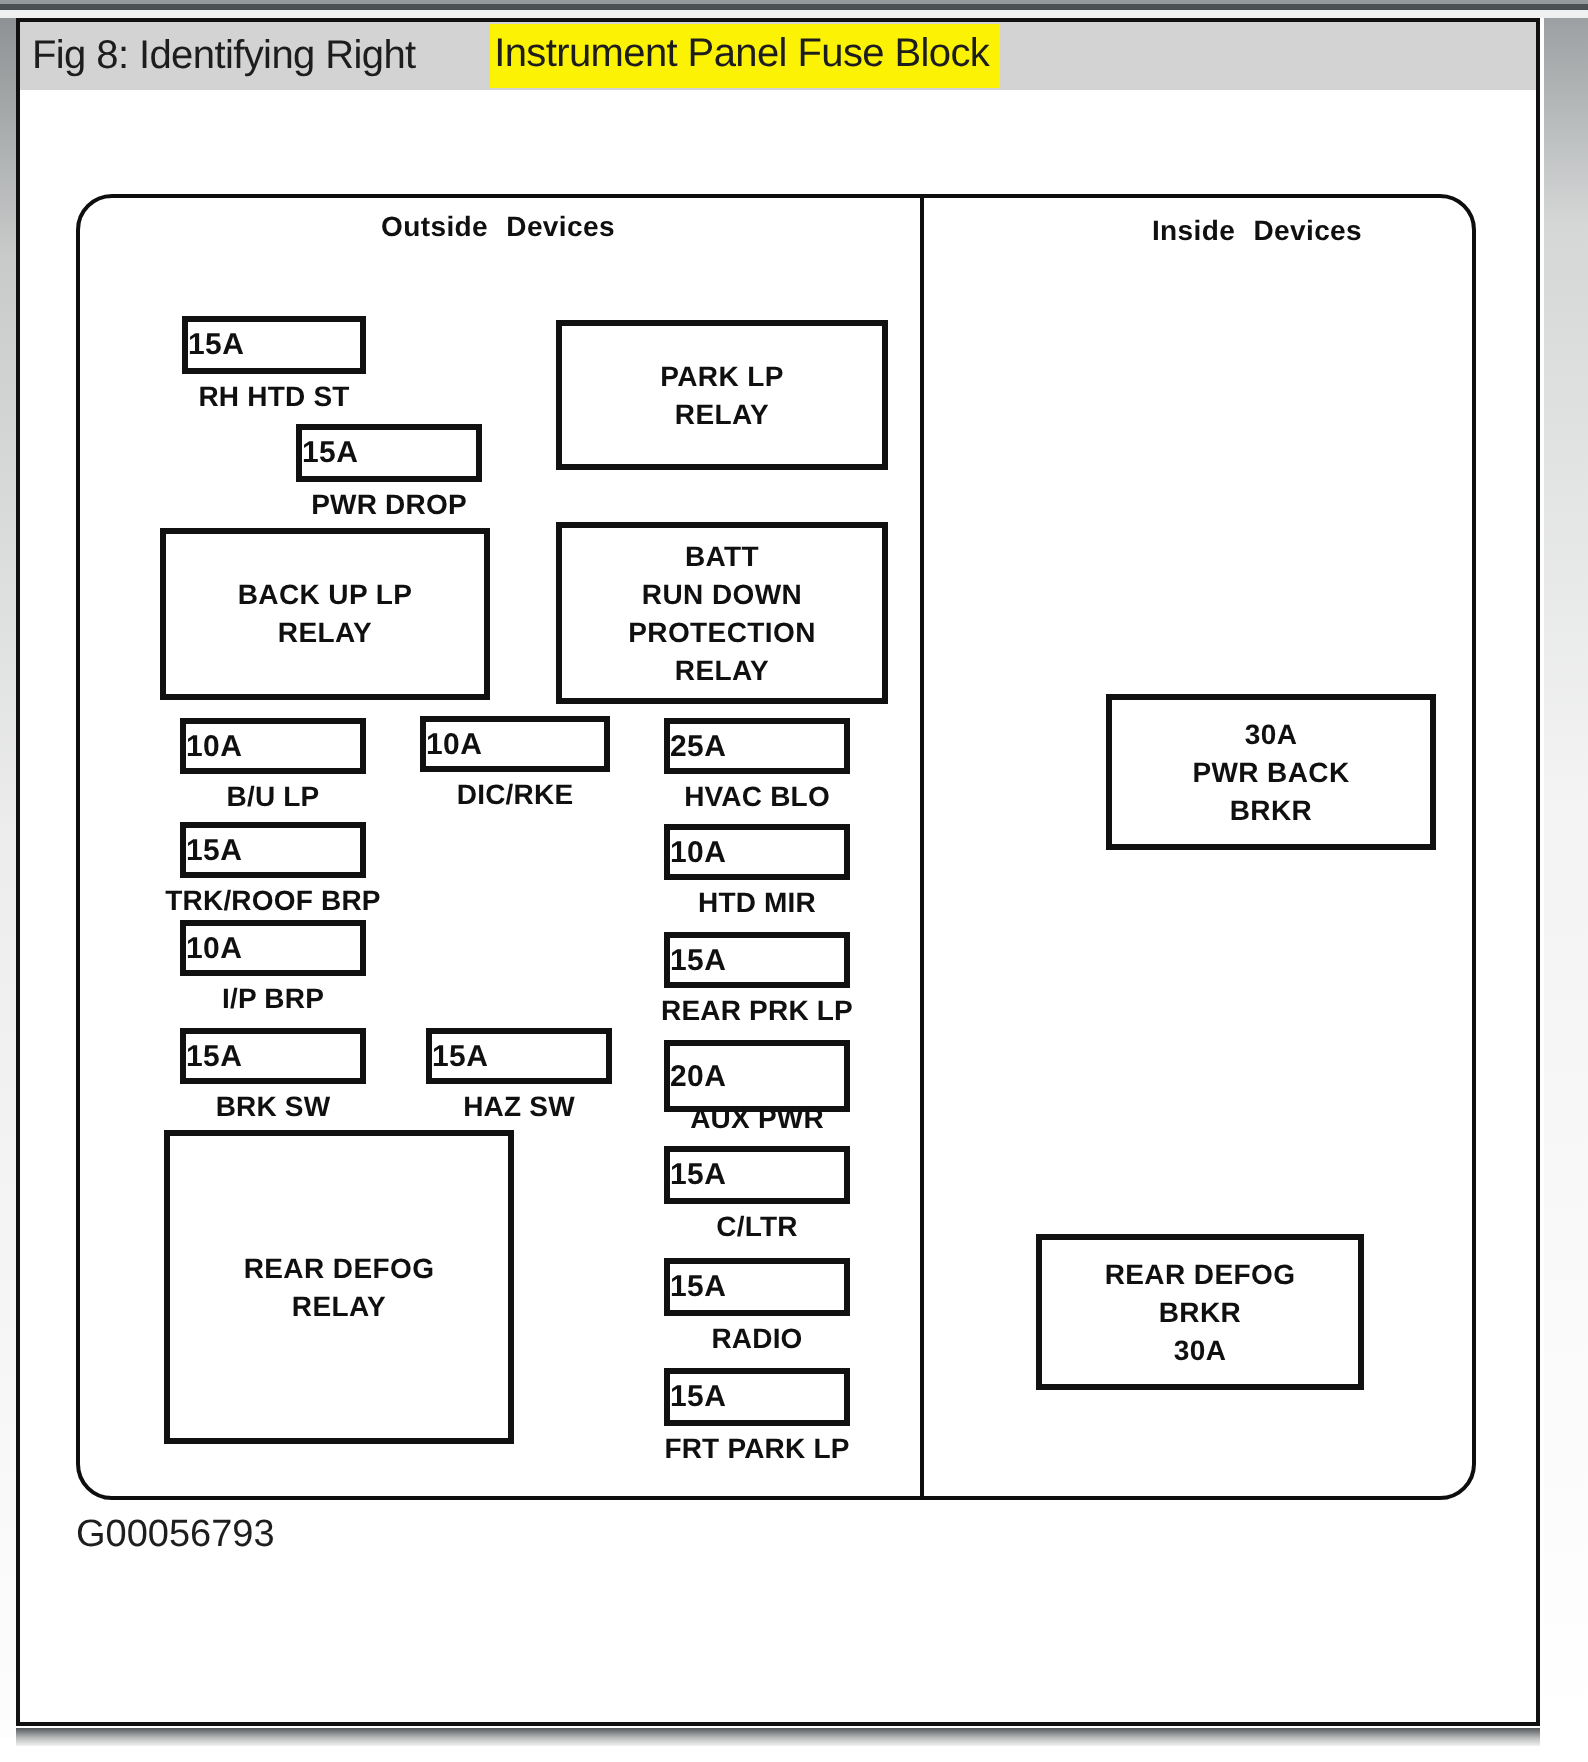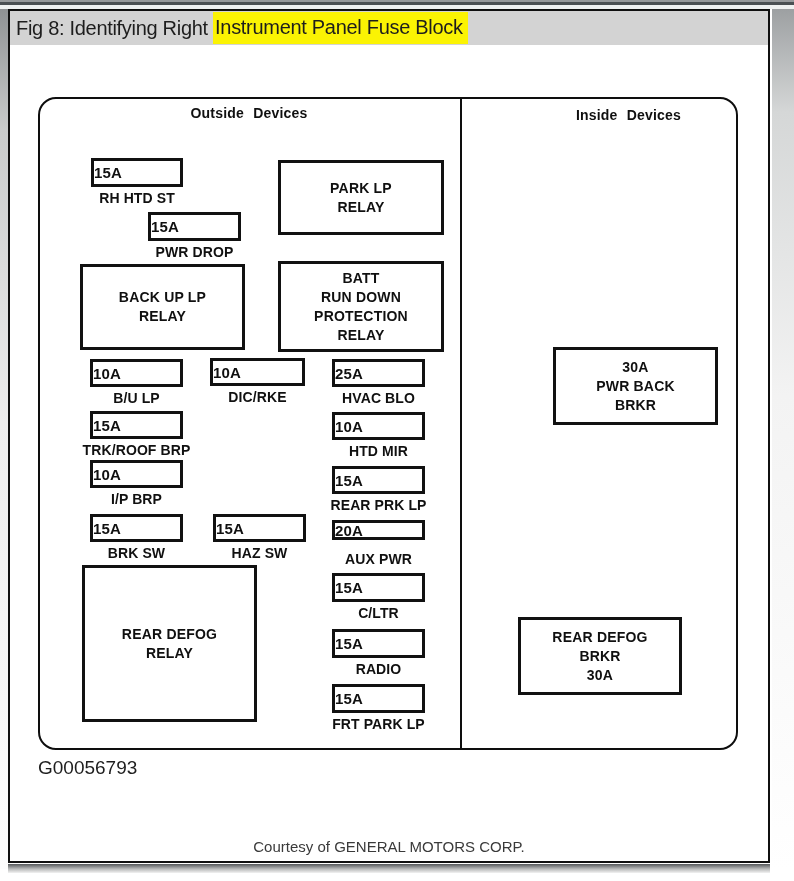--- a/index.html
+++ b/index.html
@@ -55,21 +55,21 @@
   <div class="strip1"></div>
   <div class="strip2"></div>
   <div class="strip3"></div>
   <div class="shadow-left"></div>
   <div class="shadow-right"></div>
   <div class="shadow-bottom"></div>
 
   <div class="page"></div>
 
   <div class="layer">
-    <div class="header-bar" style="background: rgb(211, 211, 211);"><span>Fig 8: Identifying Right </span><span class="hl" style="background: rgb(251, 243, 3);">Instrument Panel Fuse Block</span></div>
+    <div class="header-bar" style="background: rgb(211, 211, 211);"><span>Fig 8: Identifying Right </span><span class="hl" style="background: rgb(251, 243, 3); margin-left: 32px;">Instrument Panel Fuse Block</span></div>
 
     <div class="diagram-outline"></div>
     <div class="divider"></div>
 
     <div class="section-label outside">Outside Devices</div>
     <div class="section-label inside">Inside Devices</div>
 
     <div id="diagram-items">
         <div class="fuse-box" style="left: 91px; top: 158px; width: 92px; height: 29px;">
           <span class="amp">15A</span>
@@ -108,21 +108,21 @@
         </div>
         <div class="fuse-label" style="left: 259.5px; top: 545px;">HAZ SW</div>
         <div class="fuse-box" style="left: 332px; top: 412px; width: 93px; height: 28px;">
           <span class="amp">10A</span>
         </div>
         <div class="fuse-label" style="left: 378.5px; top: 443px;">HTD MIR</div>
         <div class="fuse-box" style="left: 332px; top: 466px; width: 93px; height: 28px;">
           <span class="amp">15A</span>
         </div>
         <div class="fuse-label" style="left: 378.5px; top: 497px;">REAR PRK LP</div>
-        <div class="fuse-box" style="left: 332px; top: 520px; width: 93px; height: 20px;">
+        <div class="fuse-box" style="left: 332px; top: 520px; width: 93px; height: 36px;">
           <span class="amp">20A</span>
         </div>
         <div class="fuse-label" style="left: 378.5px; top: 551px;">AUX PWR</div>
         <div class="fuse-box" style="left: 332px; top: 573px; width: 93px; height: 29px;">
           <span class="amp">15A</span>
         </div>
         <div class="fuse-label" style="left: 378.5px; top: 605px;">C/LTR</div>
         <div class="fuse-box" style="left: 332px; top: 629px; width: 93px; height: 29px;">
           <span class="amp">15A</span>
         </div>
@@ -155,15 +155,14 @@
           <div>BRKR</div>
         </div>
         <div class="relay" style="left: 518px; top: 617px; width: 164px; height: 78px;">
           <div>REAR DEFOG</div>
           <div>BRKR</div>
           <div>30A</div>
         </div>
       </div>
 
     <div class="figure-code">G00056793</div>
-    <div class="courtesy">Courtesy of GENERAL MOTORS CORP.</div>
   </div>
 </div>
 
 </body></html>

